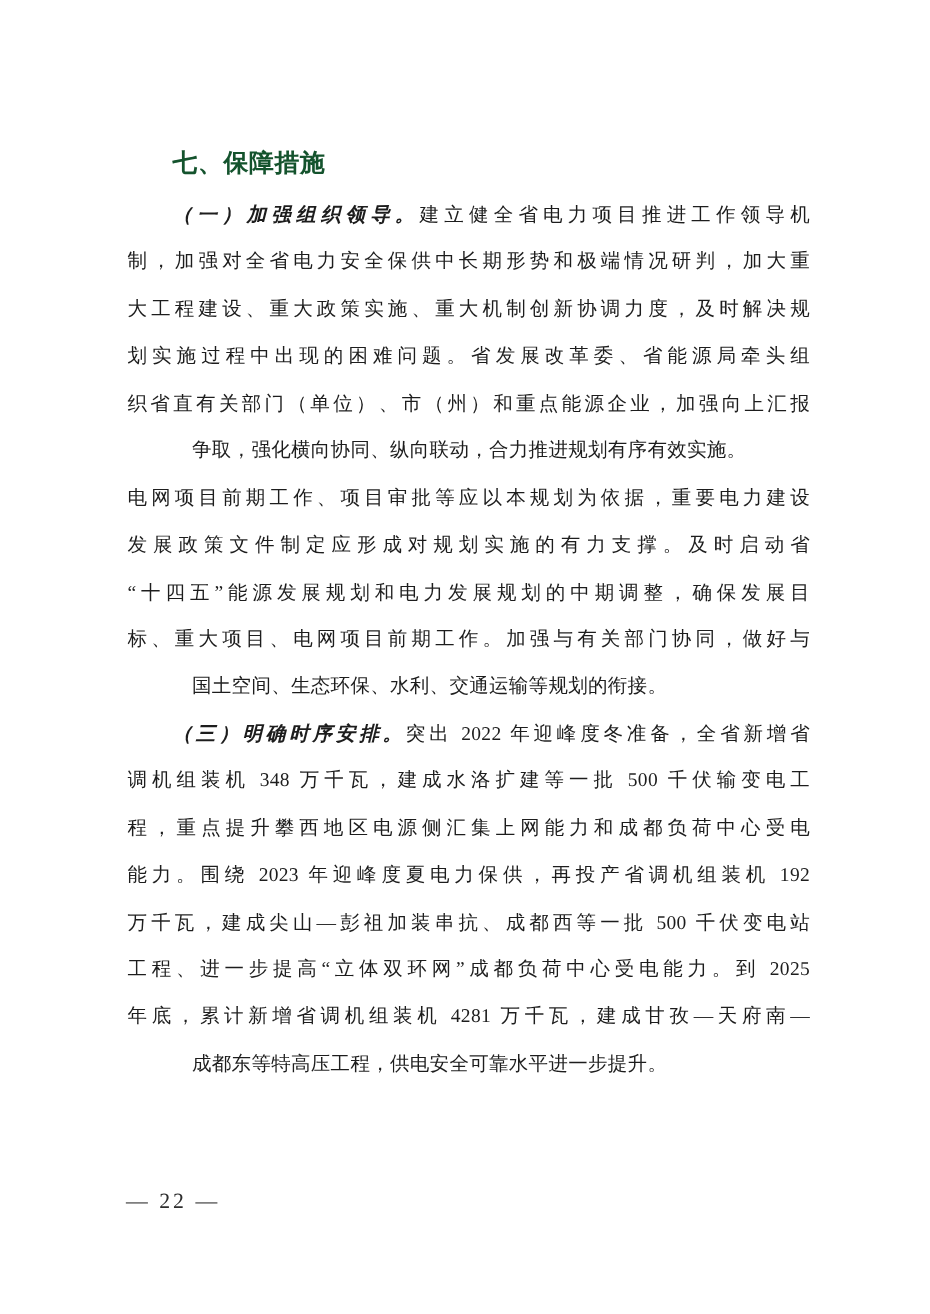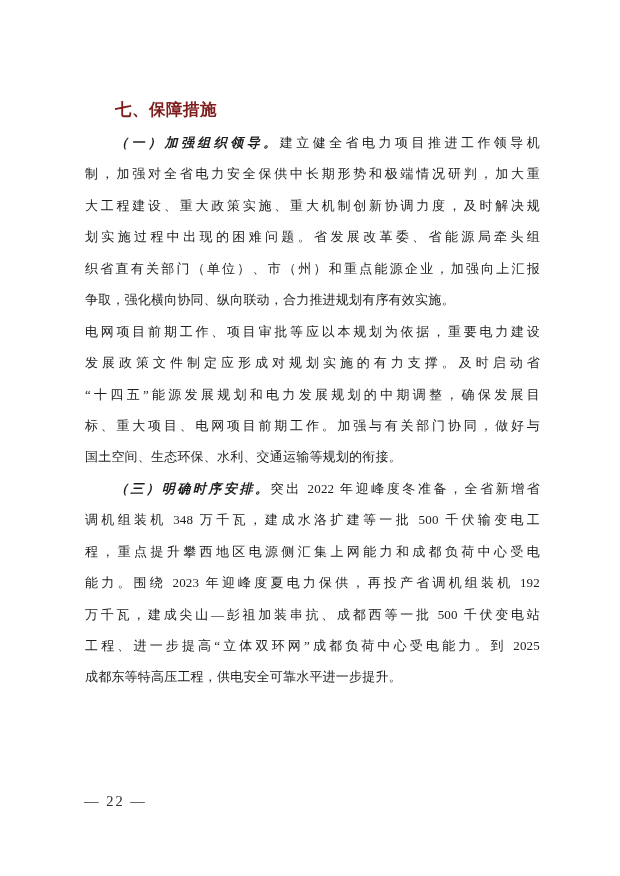--- a/index.html
+++ b/index.html
@@ -22,37 +22,38 @@
     top: 92px;
     width: 455px;
   }
   .heading {
     font-family: "Liberation Sans", "DejaVu Sans", sans-serif;
     font-weight: 700;
     font-size: 16.5px;
     line-height: 35px;
     padding-left: 30px;
     letter-spacing: 0.5px;
-    color: #7f1d1d;
+    color: #14532d;
   }
   .line {
     font-size: 13px;
     line-height: 31.45px;
     height: 31.45px;
     overflow: hidden;
     text-align: justify;
     text-align-last: justify;
     text-justify: inter-character;
     letter-spacing: 0.2px;
   }
   .line.first {
     padding-left: 30px;
   }
   .line.natural {
     text-align-last: left;
+    margin-left: 43px;
   }
   .lead {
     font-weight: 700;
     font-style: italic;
   }
   .page-num {
     position: absolute;
     left: 84px;
     top: 792px;
     font-size: 14.5px;
@@ -78,17 +79,18 @@
         <div class="line">发展政策文件制定应形成对规划实施的有力支撑。及时启动省</div>
         <div class="line">“十四五”能源发展规划和电力发展规划的中期调整，确保发展目</div>
         <div class="line">标、重大项目、电网项目前期工作。加强与有关部门协同，做好与</div>
         <div class="line natural">国土空间、生态环保、水利、交通运输等规划的衔接。</div>
         <div class="line first"><span class="lead">（三）明确时序安排。</span>突出 2022 年迎峰度冬准备，全省新增省</div>
         <div class="line">调机组装机 348 万千瓦，建成水洛扩建等一批 500 千伏输变电工</div>
         <div class="line">程，重点提升攀西地区电源侧汇集上网能力和成都负荷中心受电</div>
         <div class="line">能力。围绕 2023 年迎峰度夏电力保供，再投产省调机组装机 192</div>
         <div class="line">万千瓦，建成尖山—彭祖加装串抗、成都西等一批 500 千伏变电站</div>
         <div class="line">工程、进一步提高“立体双环网”成都负荷中心受电能力。到 2025</div>
+        <div class="line">年底，累计新增省调机组装机 4281 万千瓦，建成甘孜—天府南—</div>
         <div class="line natural">成都东等特高压工程，供电安全可靠水平进一步提升。</div>
       </div>
   </div>
   <div class="page-num">— 22 —</div>
 </div>
 
 </body></html>

